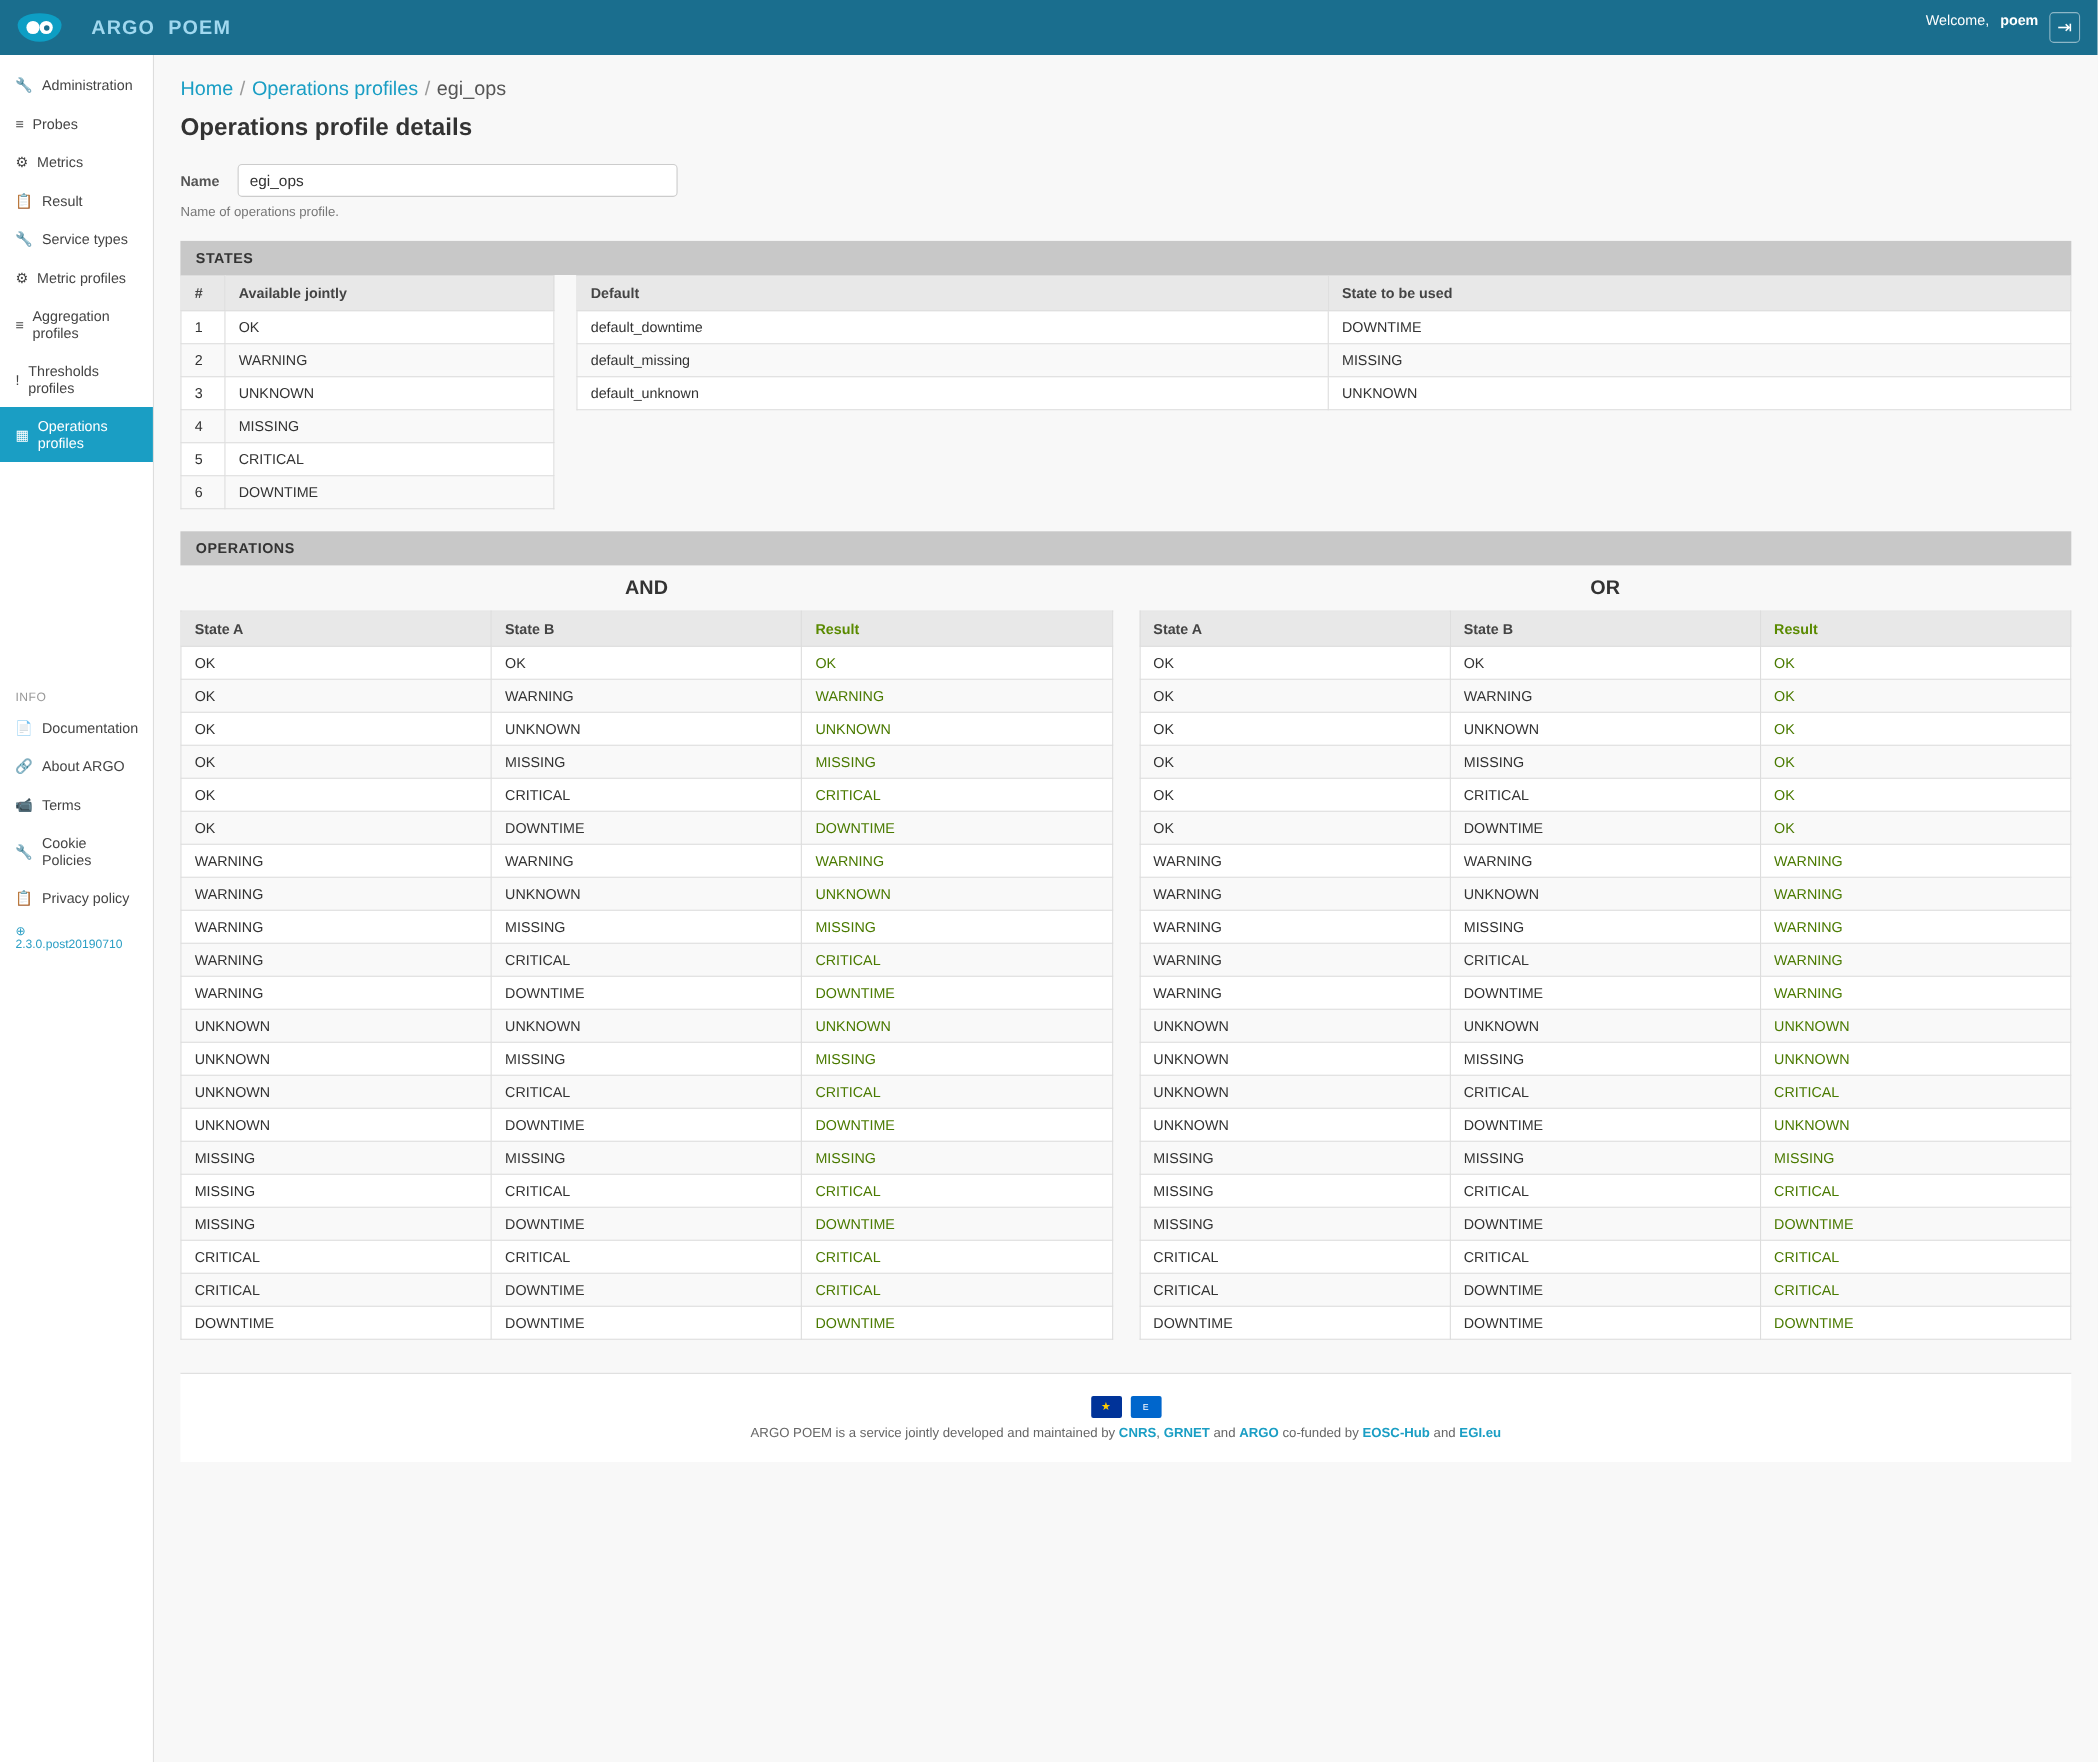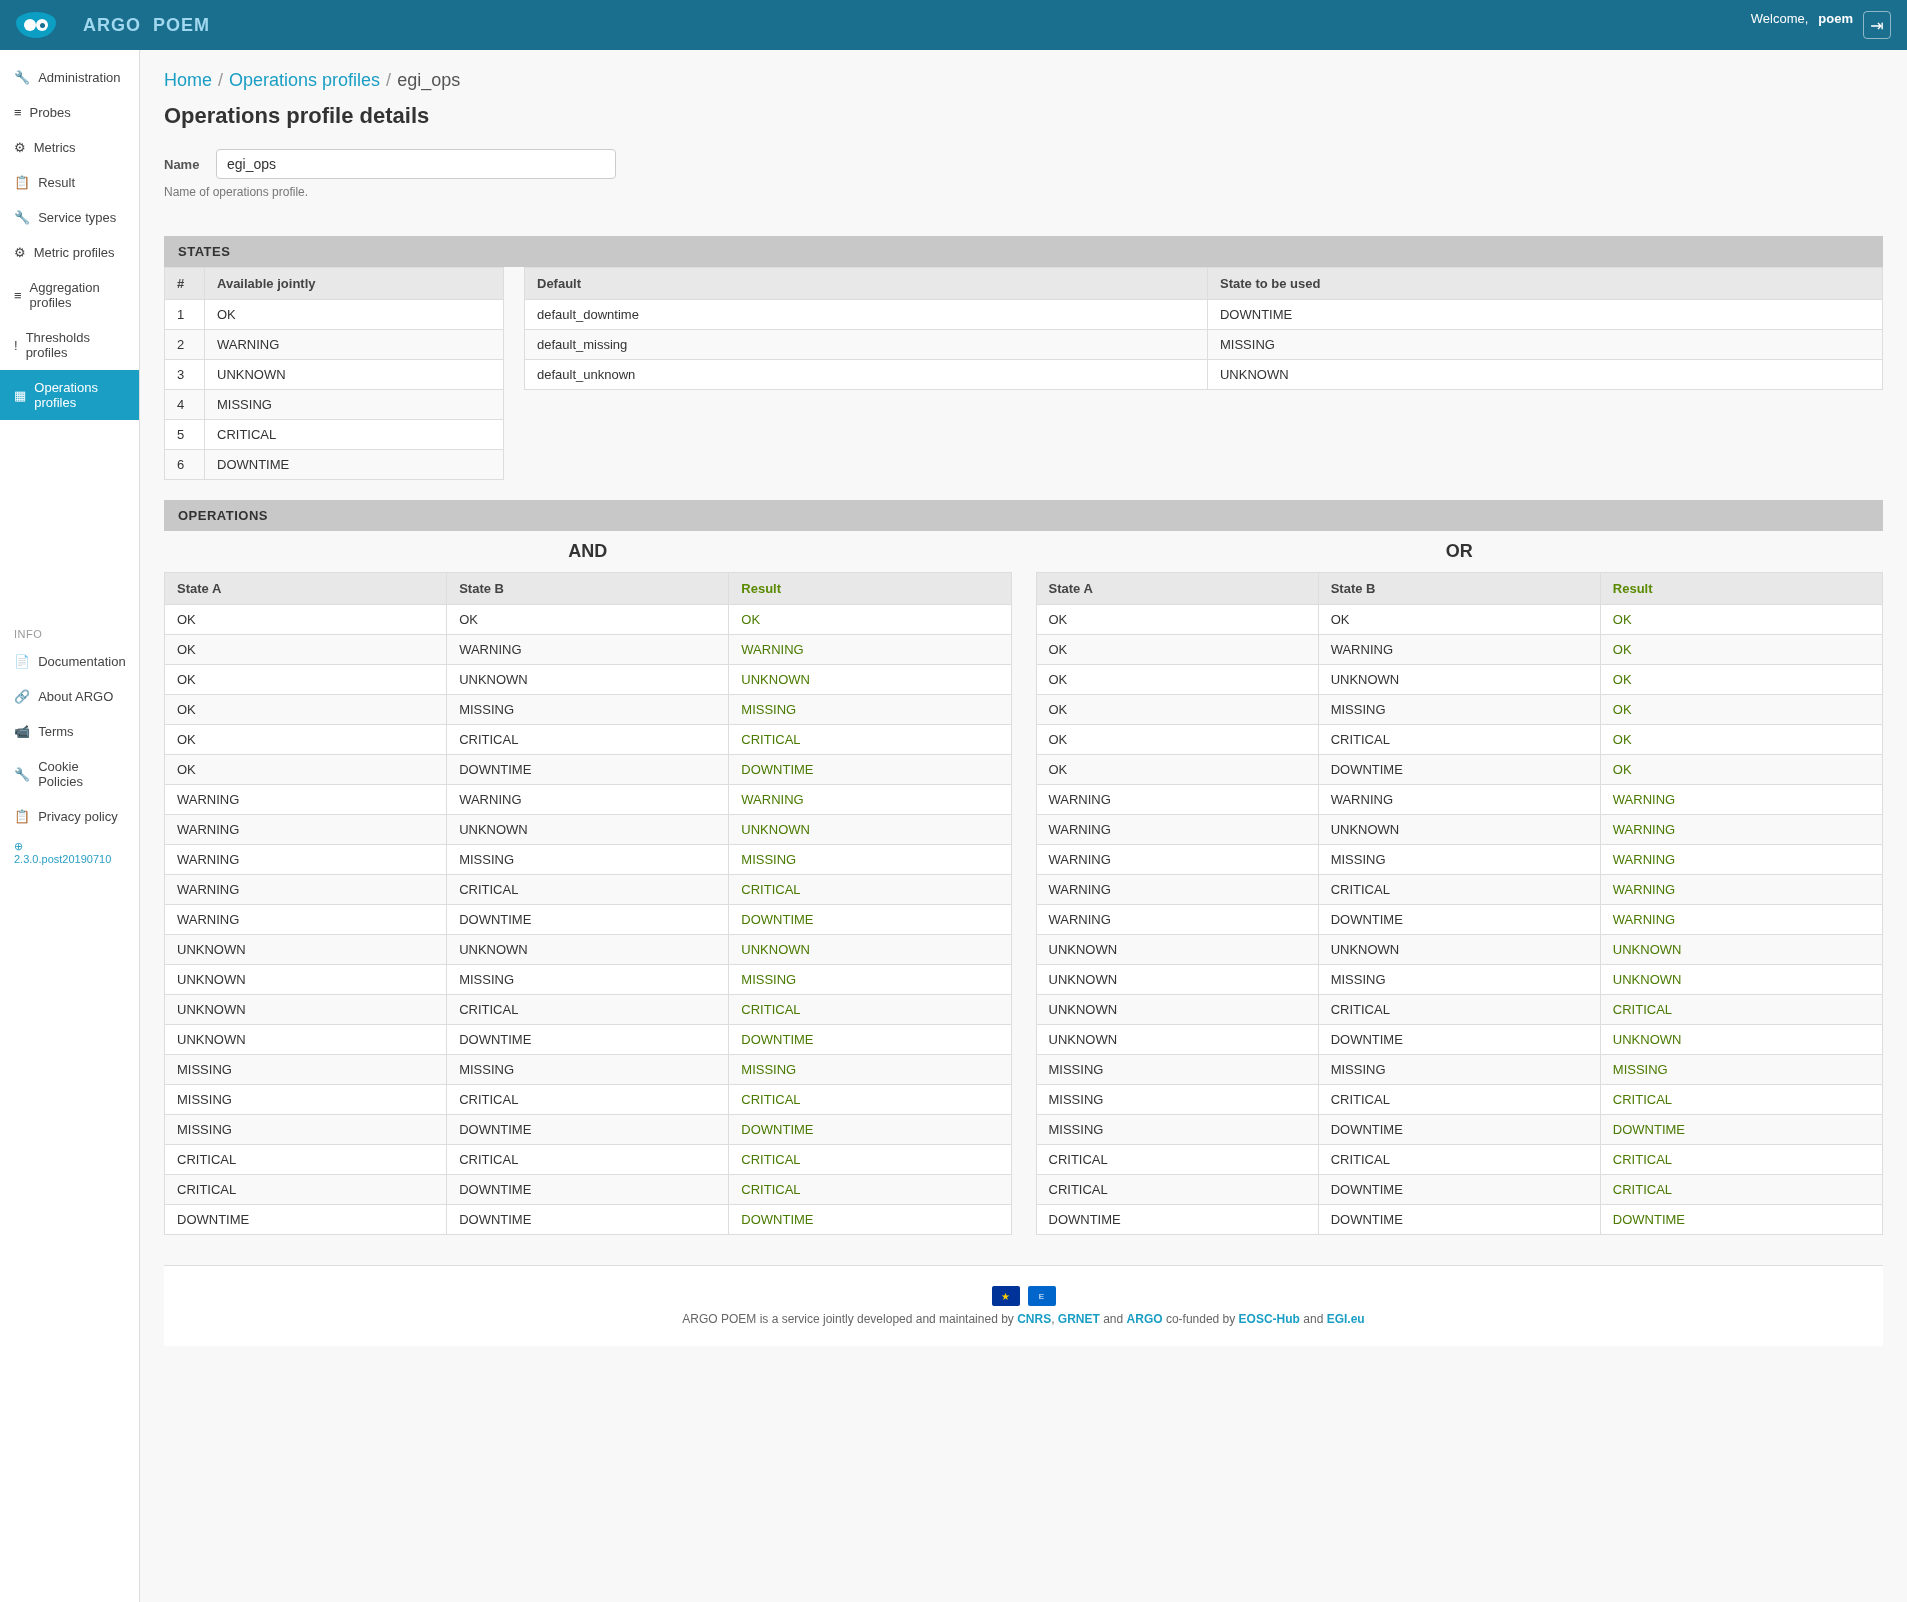--- a/index.html
+++ b/index.html
@@ -143,21 +143,21 @@
     .name-hint { font-size: 12px; color: #777; }
 
     
     .section-header {
       background: #c8c8c8;
       padding: 8px 14px;
       font-weight: bold;
       font-size: 13px;
       letter-spacing: 0.5px;
       color: #333;
-      margin-top: 37px;
+      margin-top: 20px;
       margin-bottom: 0;
     }
 
     
     .states-container {
       display: flex;
       gap: 0;
       margin-bottom: 0;
     }
     .states-left {

